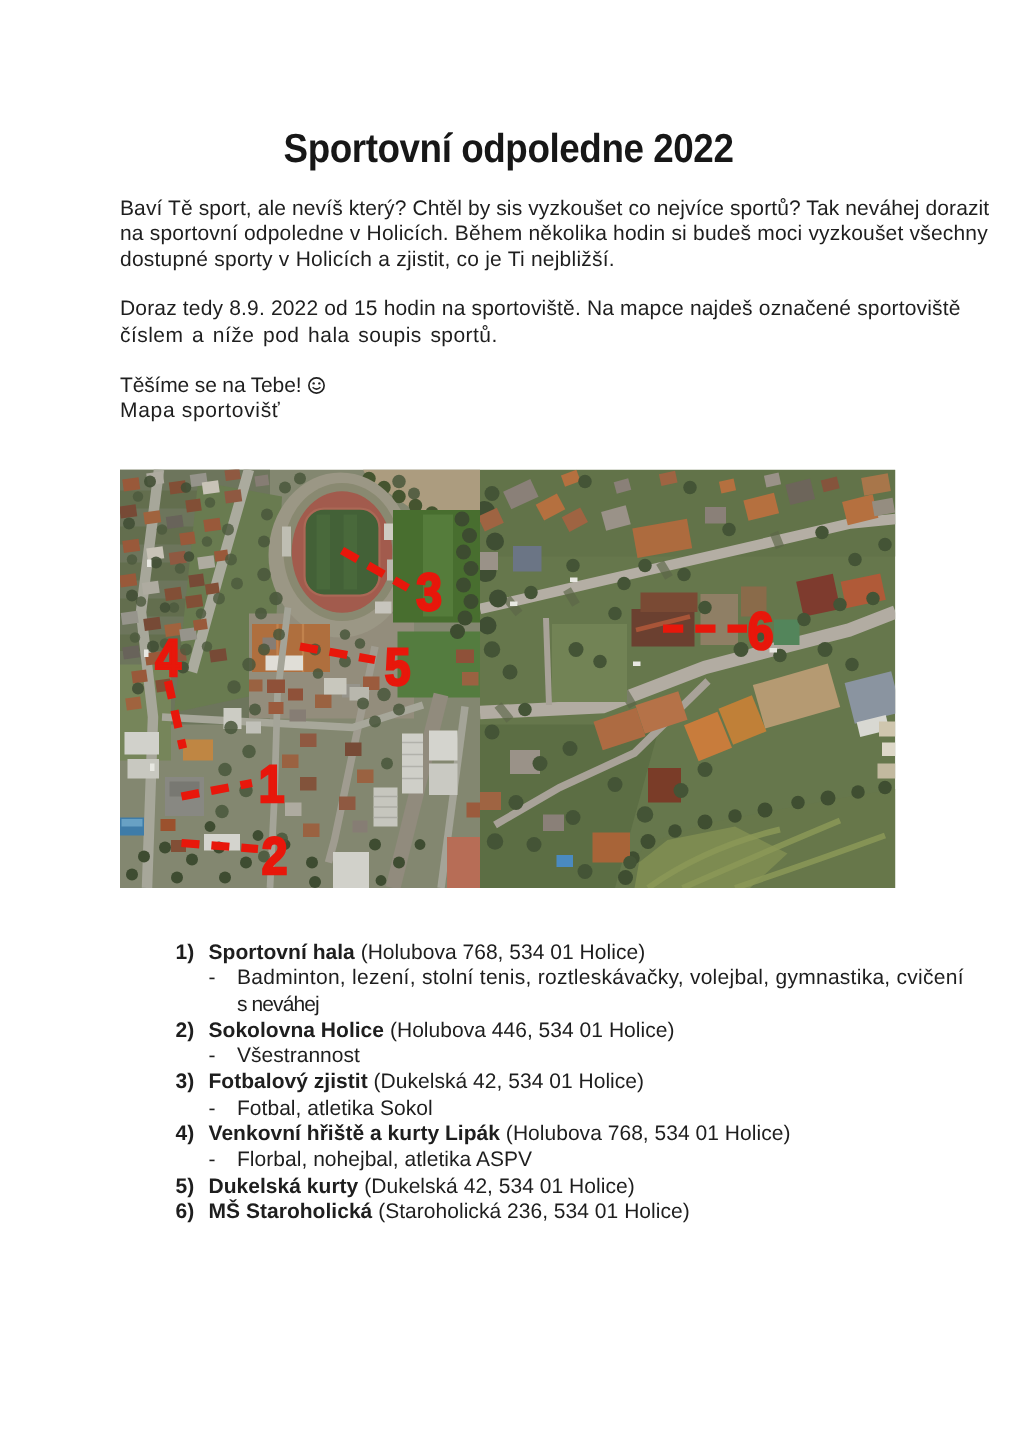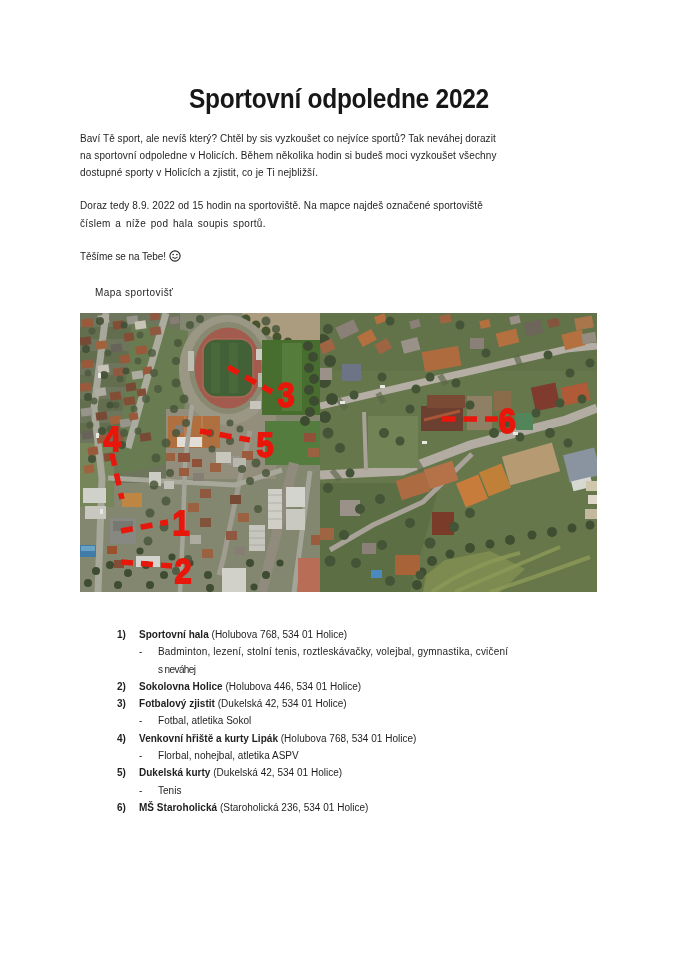--- a/index.html
+++ b/index.html
@@ -1,38 +1,38 @@
 <!DOCTYPE html>
 <html><head>
 <meta charset="utf-8">
 <style>
 html,body{margin:0;padding:0;background:#fff;}
 body{width:678px;height:959px;position:relative;font-family:"Liberation Sans",sans-serif;color:#1b1b1b;}
 .t{position:absolute;white-space:nowrap;}
 .b{font-weight:bold;}
 #title{left:0;top:84px;width:678px;text-align:center;font-size:27px;font-weight:bold;letter-spacing:-0.3px;color:#171717;transform:scaleX(.908);}
-.body{font-size:10px;line-height:17.3px;letter-spacing:-0.1px;color:#1e1e1e;}
+.body{font-size:14px;line-height:17.3px;letter-spacing:-0.1px;color:#1e1e1e;}
 </style>
 </head>
 <body>
 
 <div class="t" id="title">Sportovní odpoledne 2022</div>
 
 <div class="t body" style="left:80px;top:129.5px;"><span style="letter-spacing:.07px;">Baví Tě sport, ale nevíš který? Chtěl by sis vyzkoušet co nejvíce sportů? Tak neváhej dorazit</span><br><span style="letter-spacing:.13px;">na sportovní odpoledne v Holicích. Během několika hodin si budeš moci vyzkoušet všechny</span><br><span style="letter-spacing:.15px;">dostupné sporty v Holicích a zjistit, co je Ti nejbližší.</span></div>
 
 <div class="t body" style="left:80px;top:197.4px;"><span style="letter-spacing:.11px;">Doraz tedy 8.9. 2022 od 15 hodin na sportoviště. Na mapce najdeš označené sportoviště</span><br><span style="letter-spacing:.3px;word-spacing:1.6px;">číslem a níže pod hala soupis sportů.</span></div>
 
 <div class="t body" style="left:80px;top:248.1px;">Těšíme se na Tebe! <svg width="12" height="12" viewBox="0 0 12 12" style="vertical-align:-1.5px;">
       <circle cx="6" cy="6" r="5.1" fill="none" stroke="#222" stroke-width="1.1"></circle>
       <circle cx="4.1" cy="4.6" r=".8" fill="#222"></circle>
       <circle cx="7.9" cy="4.6" r=".8" fill="#222"></circle>
       <path d="M3.4,7.2 Q6,9.6 8.6,7.2" fill="none" stroke="#222" stroke-width="1"></path>
     </svg></div>
 
-<div class="t body" style="left:80px;top:284px;letter-spacing:.45px;margin-left:15px;">Mapa sportovišť</div>
+<div class="t body" style="left:80px;top:265px;letter-spacing:.45px;">Mapa sportovišť</div>
 
 <div class="t" style="left:80px;top:313px;width:517px;height:279px;">
 <svg width="517" height="279" viewBox="0 0 517 279">
 <defs>
 <clipPath id="cl">
           <rect x="0" y="0" width="240" height="279"></rect>
         </clipPath>
 <clipPath id="cr">
           <rect x="0" y="0" width="277" height="279"></rect>
         </clipPath>
@@ -519,26 +519,26 @@
 
 <text x="427" y="120" text-anchor="middle" font-family="Liberation Sans, sans-serif" font-weight="bold" font-size="35" fill="#e8170b" stroke="#e8170b" stroke-width="1.8" transform="translate(427,120) scale(0.88,1) translate(-427,-120)">6</text>
 </svg>
 </div>
 
 <div class="t body" id="list" style="left:101px;top:626px;letter-spacing:.02px;margin-left:16px;">
 <div><span class="b">1)</span><span class="n b">Sportovní hala</span> (Holubova 768, 534 01 Holice)</div>
 <div class="sub" style="letter-spacing:.18px;"><span class="d">-</span>Badminton, lezení, stolní tenis, roztleskávačky, volejbal, gymnastika, cvičení</div>
 <div class="sub2" style="letter-spacing:-.6px;">s neváhej</div>
 <div><span class="b">2)</span><span class="n b">Sokolovna Holice</span> (Holubova 446, 534 01 Holice)</div>
+<div class="sub"><span class="d">-</span>Všestrannost</div>
 <div><span class="b">3)</span><span class="n b">Fotbalový zjistit</span> (Dukelská 42, 534 01 Holice)</div>
 <div class="sub"><span class="d">-</span>Fotbal, atletika Sokol</div>
 <div><span class="b">4)</span><span class="n b">Venkovní hřiště a kurty Lipák</span> (Holubova 768, 534 01 Holice)</div>
 <div class="sub"><span class="d">-</span>Florbal, nohejbal, atletika ASPV</div>
 <div><span class="b">5)</span><span class="n b">Dukelská kurty</span> (Dukelská 42, 534 01 Holice)</div>
-<div class="sub"><span class="d">-</span>Tenis</div>
 <div><span class="b">6)</span><span class="n b">MŠ Staroholická</span> (Staroholická 236, 534 01 Holice)</div>
 </div>
 <style>
 #list .n{display:inline-block;margin-left:0;}
 #list > div{position:relative;}
 #list .b:first-child{display:inline-block;width:22px;}
 #list .sub{padding-left:22px;}
 #list .sub .d{display:inline-block;width:19px;}
 #list .sub2{padding-left:41px;}
 </style>

